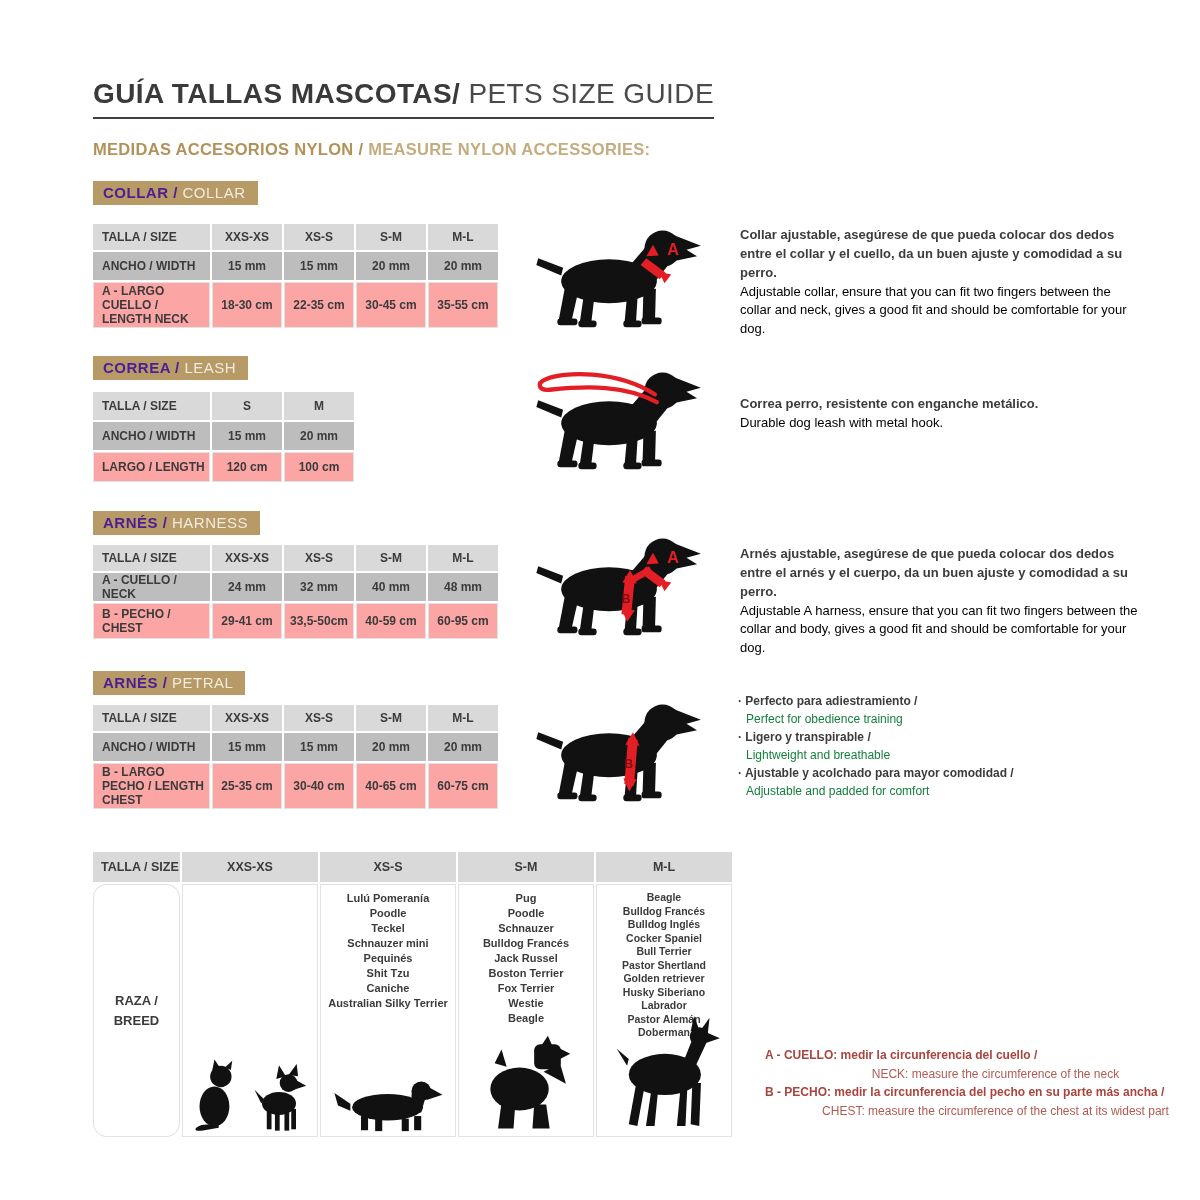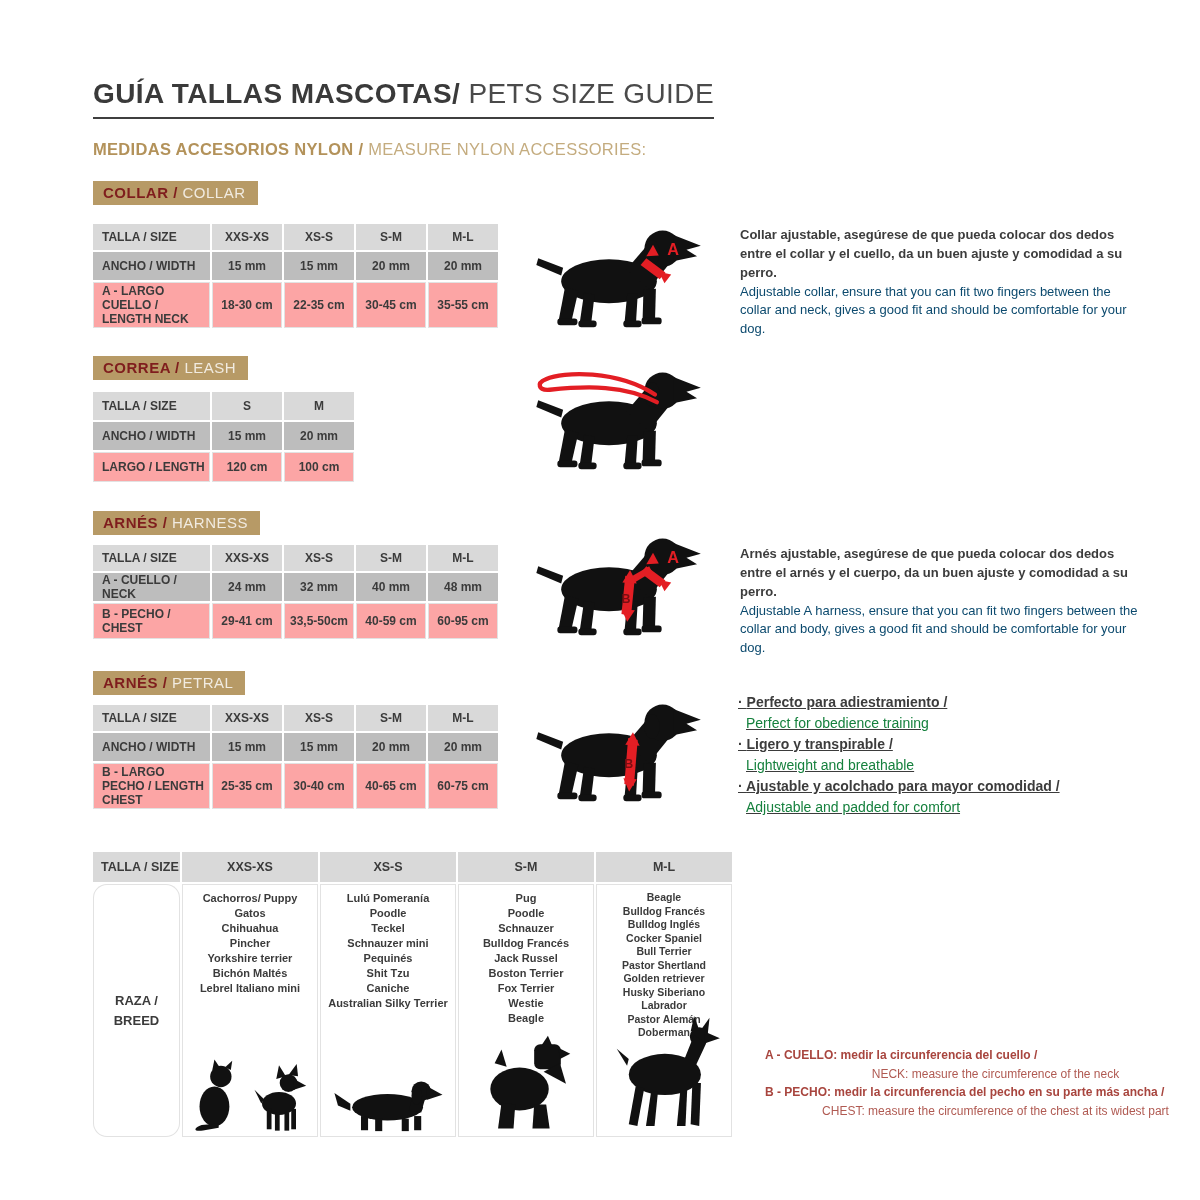--- a/index.html
+++ b/index.html
@@ -6,44 +6,44 @@
   .page{position:relative;width:1200px;height:1200px;background:#fff;overflow:hidden;
         font-family:"Liberation Sans", sans-serif;color:#3b3b3b;}
 
   
   .page-title{position:absolute;left:93px;top:78px;font-size:28px;letter-spacing:.4px;
               border-bottom:2px solid #3f3f3f;padding-bottom:7px;white-space:nowrap;}
   .page-title .t-es{font-weight:700;color:#3a3a3a;}
   .page-title .t-en{font-weight:400;color:#4a4a4a;}
   .subtitle{position:absolute;left:93px;top:140px;font-size:16.5px;letter-spacing:.3px;white-space:nowrap;}
   .subtitle .s-es{font-weight:700;color:#b3925a;}
-  .subtitle .s-en{font-weight:400;color:#c4ac7f;margin-top:16px;}
+  .subtitle .s-en{font-weight:700;color:#c4ac7f;margin-top:16px;}
 
   
   .sec-badge{position:absolute;left:93px;background:#b79a66;color:#fff;font-size:15px;
              padding:3px 12px 4px 10px;letter-spacing:.5px;white-space:nowrap;}
-  .sec-badge .b-es{font-weight:700;color:#7f1d1d;text-align:center;}
+  .sec-badge .b-es{font-weight:700;color:#4c1d95;text-align:center;}
   .sec-badge .b-en{font-weight:400;color:rgba(255,255,255,.8);}
 
   
   .size-table{position:absolute;left:93px;display:grid;gap:2px;font-size:12px;font-weight:700;color:#3b3b3b;}
   .tbl5{grid-template-columns:117px 70px 70px 70px 70px;}
   .tbl3{grid-template-columns:117px 70px 70px;}
   .size-table .cell{display:flex;align-items:center;justify-content:center;text-align:center;padding:1px 3px;}
   .size-table .lbl{justify-content:flex-start;text-align:left;padding-left:9px;}
   .size-table .r1{background:#d9d9d9;}
   .size-table .r2{background:#bdbdbd;}
   .size-table .r3{background:#fca5a5;box-shadow:inset 0 0 0 1px #e2e2e2;}
 
   
   .desc{position:absolute;left:740px;width:400px;font-size:13px;line-height:1.45;}
   .desc .d-es{font-weight:700;color:#3c3c3c;}
-  .desc .d-en{font-weight:400;color:#0c4a6e;}
-
-  .bullets{position:absolute;left:738px;width:410px;font-size:14px;line-height:1.5;text-decoration:underline;}
+  .desc .d-en{font-weight:400;color:#000000;}
+
+  .bullets{position:absolute;left:738px;width:410px;font-size:12px;line-height:1.5;}
   .bullet .bl-es{font-weight:700;color:#3c3c3c;}
   .bullet .bl-es::before{content:"· ";font-weight:700;}
   .bullet .bl-en{font-weight:400;color:#15803d;padding-left:8px;}
 
   
   .dogfig{position:absolute;}
 
   
   .breed-table{position:absolute;left:93px;top:852px;width:633px;font-size:12px;}
   .bt-head{display:grid;grid-template-columns:87px 136px 136px 136px 136px;gap:2px;}
@@ -142,20 +142,24 @@
     <div class="cell r2">15 mm</div>
     <div class="cell r2">20 mm</div>
     <div class="cell lbl r3">LARGO / LENGTH</div>
     <div class="cell r3">120 cm</div>
     <div class="cell r3">100 cm</div>
   </div>
   <svg class="dogfig" style="left:533px;top:362px" width="175" height="110" viewBox="0 0 180 115">
     <use href="#dog-shape"></use>
     <path d="M126,34 C86,8 30,10 12,18 C2,22 4,30 16,29 C55,25 95,24 128,42" fill="none" stroke="#e31e24" stroke-width="4.5" stroke-linecap="round"></path>
   </svg>
+  <div class="desc" style="top:395px">
+    <div class="d-es">Correa perro, resistente con enganche metálico.</div>
+    <div class="d-en">Durable dog leash with metal hook.</div>
+  </div>
 
   <div class="sec-badge" style="top:511px">
     <span class="b-es">ARNÉS /</span><span class="b-en"> HARNESS</span>
   </div>
   <div class="size-table tbl5" style="top:545px;grid-template-rows:26px 28px 36px">
     <div class="cell lbl r1">TALLA / SIZE</div>
     <div class="cell r1">XXS-XS</div>
     <div class="cell r1">XS-S</div>
     <div class="cell r1">S-M</div>
     <div class="cell r1">M-L</div>
@@ -239,29 +243,20 @@
       <div class="cell">XXS-XS</div>
       <div class="cell">XS-S</div>
       <div class="cell">S-M</div>
       <div class="cell">M-L</div>
     </div>
     <div class="bt-body">
       <div class="bcell bt-rowlabel">
         <span>RAZA / BREED</span>
       </div>
       <div class="bcell">
-        <div class="breed-list">
-            <div>Cachorros/ Puppy</div>
-            <div>Gatos</div>
-            <div>Chihuahua</div>
-            <div>Pincher</div>
-            <div>Yorkshire terrier</div>
-            <div>Bichón Maltés</div>
-            <div>Lebrel Italiano mini</div>
-          </div>
         <div class="sil">
           <svg width="52" height="74" viewBox="0 0 70 104">
             <g fill="#111">
               <ellipse cx="30" cy="68" rx="21" ry="28"></ellipse>
               <circle cx="39" cy="26" r="15"></circle>
               <polygon points="27,17 30,2 38,14"></polygon>
               <polygon points="45,13 55,4 53,17"></polygon>
               <path d="M12,94 C0,98 0,104 14,102 L36,98 36,92 Z"></path>
             </g>
           </svg>

